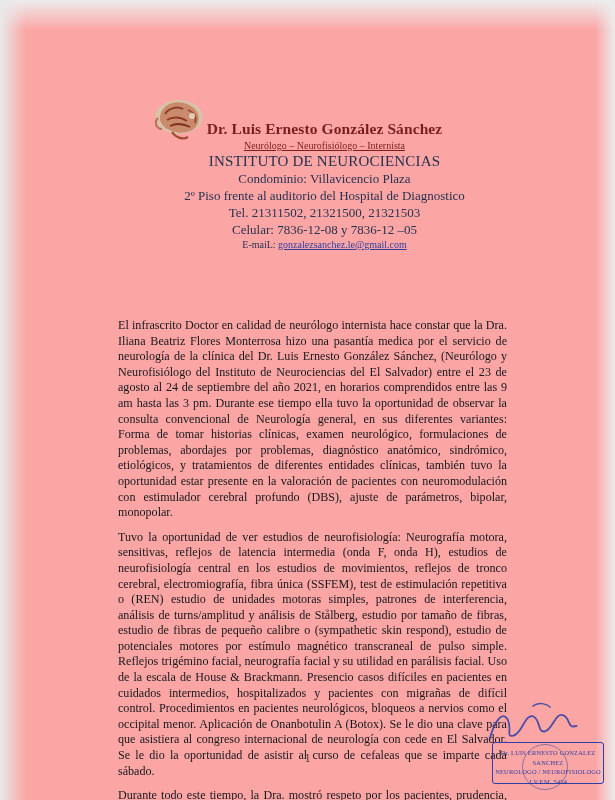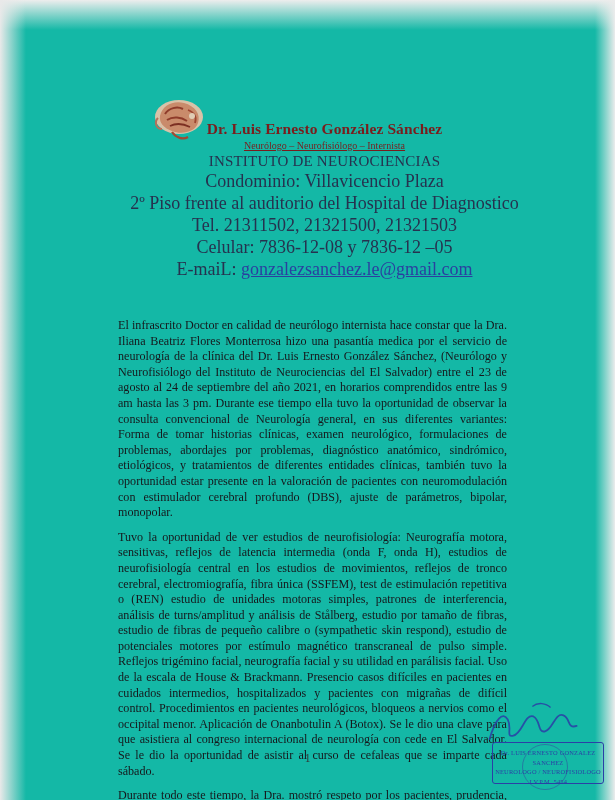--- a/index.html
+++ b/index.html
@@ -11,21 +11,21 @@
     height: 800px;
     background: #ffffff;
     font-family: "Liberation Serif", serif;
     color: #111;
     position: relative;
     overflow: hidden;
   }
   .page {
     position: absolute;
     inset: 0;
-    background: #14b8a6;
+    background: #fca5a5;
   }
   
   .scan-shade-left {
     position: absolute;
     left: 0; top: 0; bottom: 0; width: 26px;
     background: linear-gradient(to right, #e9e9e9, rgba(255,255,255,0));
     pointer-events: none;
   }
   .scan-shade-right {
     position: absolute;
@@ -70,27 +70,27 @@
     margin-left: 34px;
   }
   .institute {
     font-size: 15px;
     color: #26324f;
     margin-top: 2px;
     margin-left: 34px;
     letter-spacing: 0.2px;
   }
   .addr-line {
-    font-size: 18px;
+    font-size: 13px;
     color: #26324f;
     margin-top: 1px;
     margin-left: 34px;
   }
   .email-line, .web-line {
-    font-size: 18px;
+    font-size: 10px;
     color: #26324f;
     margin-top: 1px;
     margin-left: 34px;
   }
   .email-link, .web-link {
     color: #2a3fa0;
     text-decoration: underline;
   }
 
   

